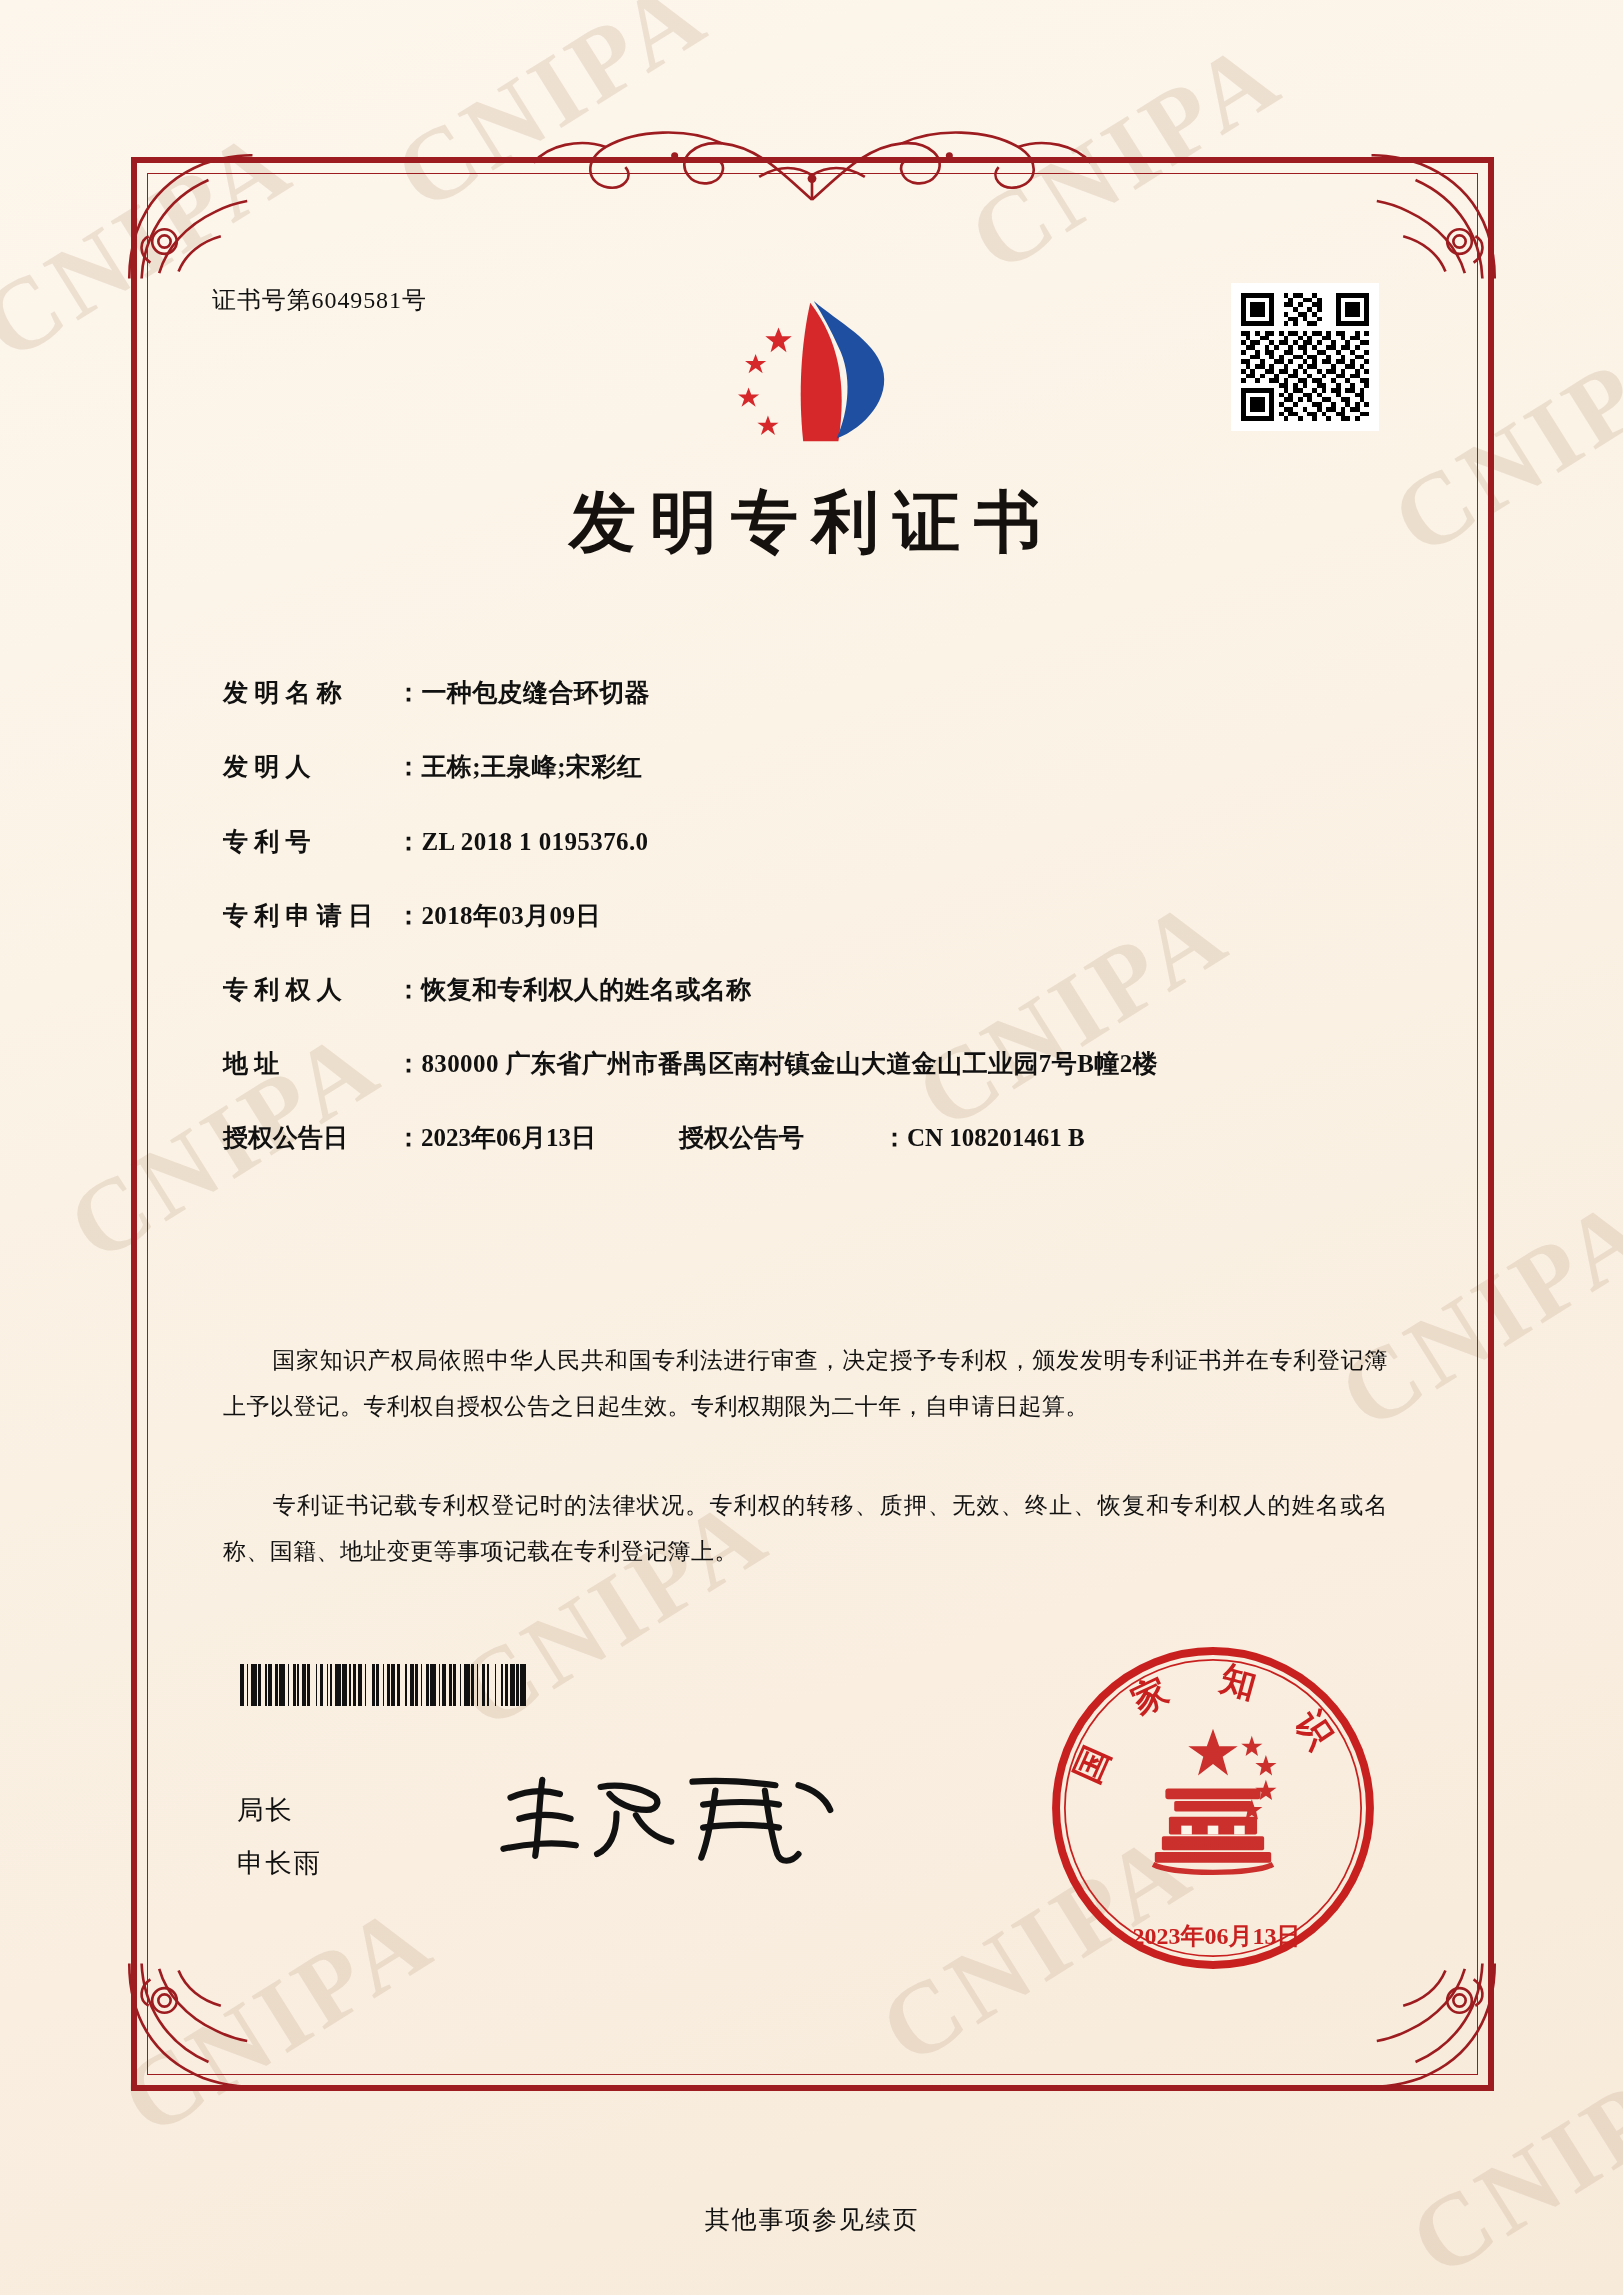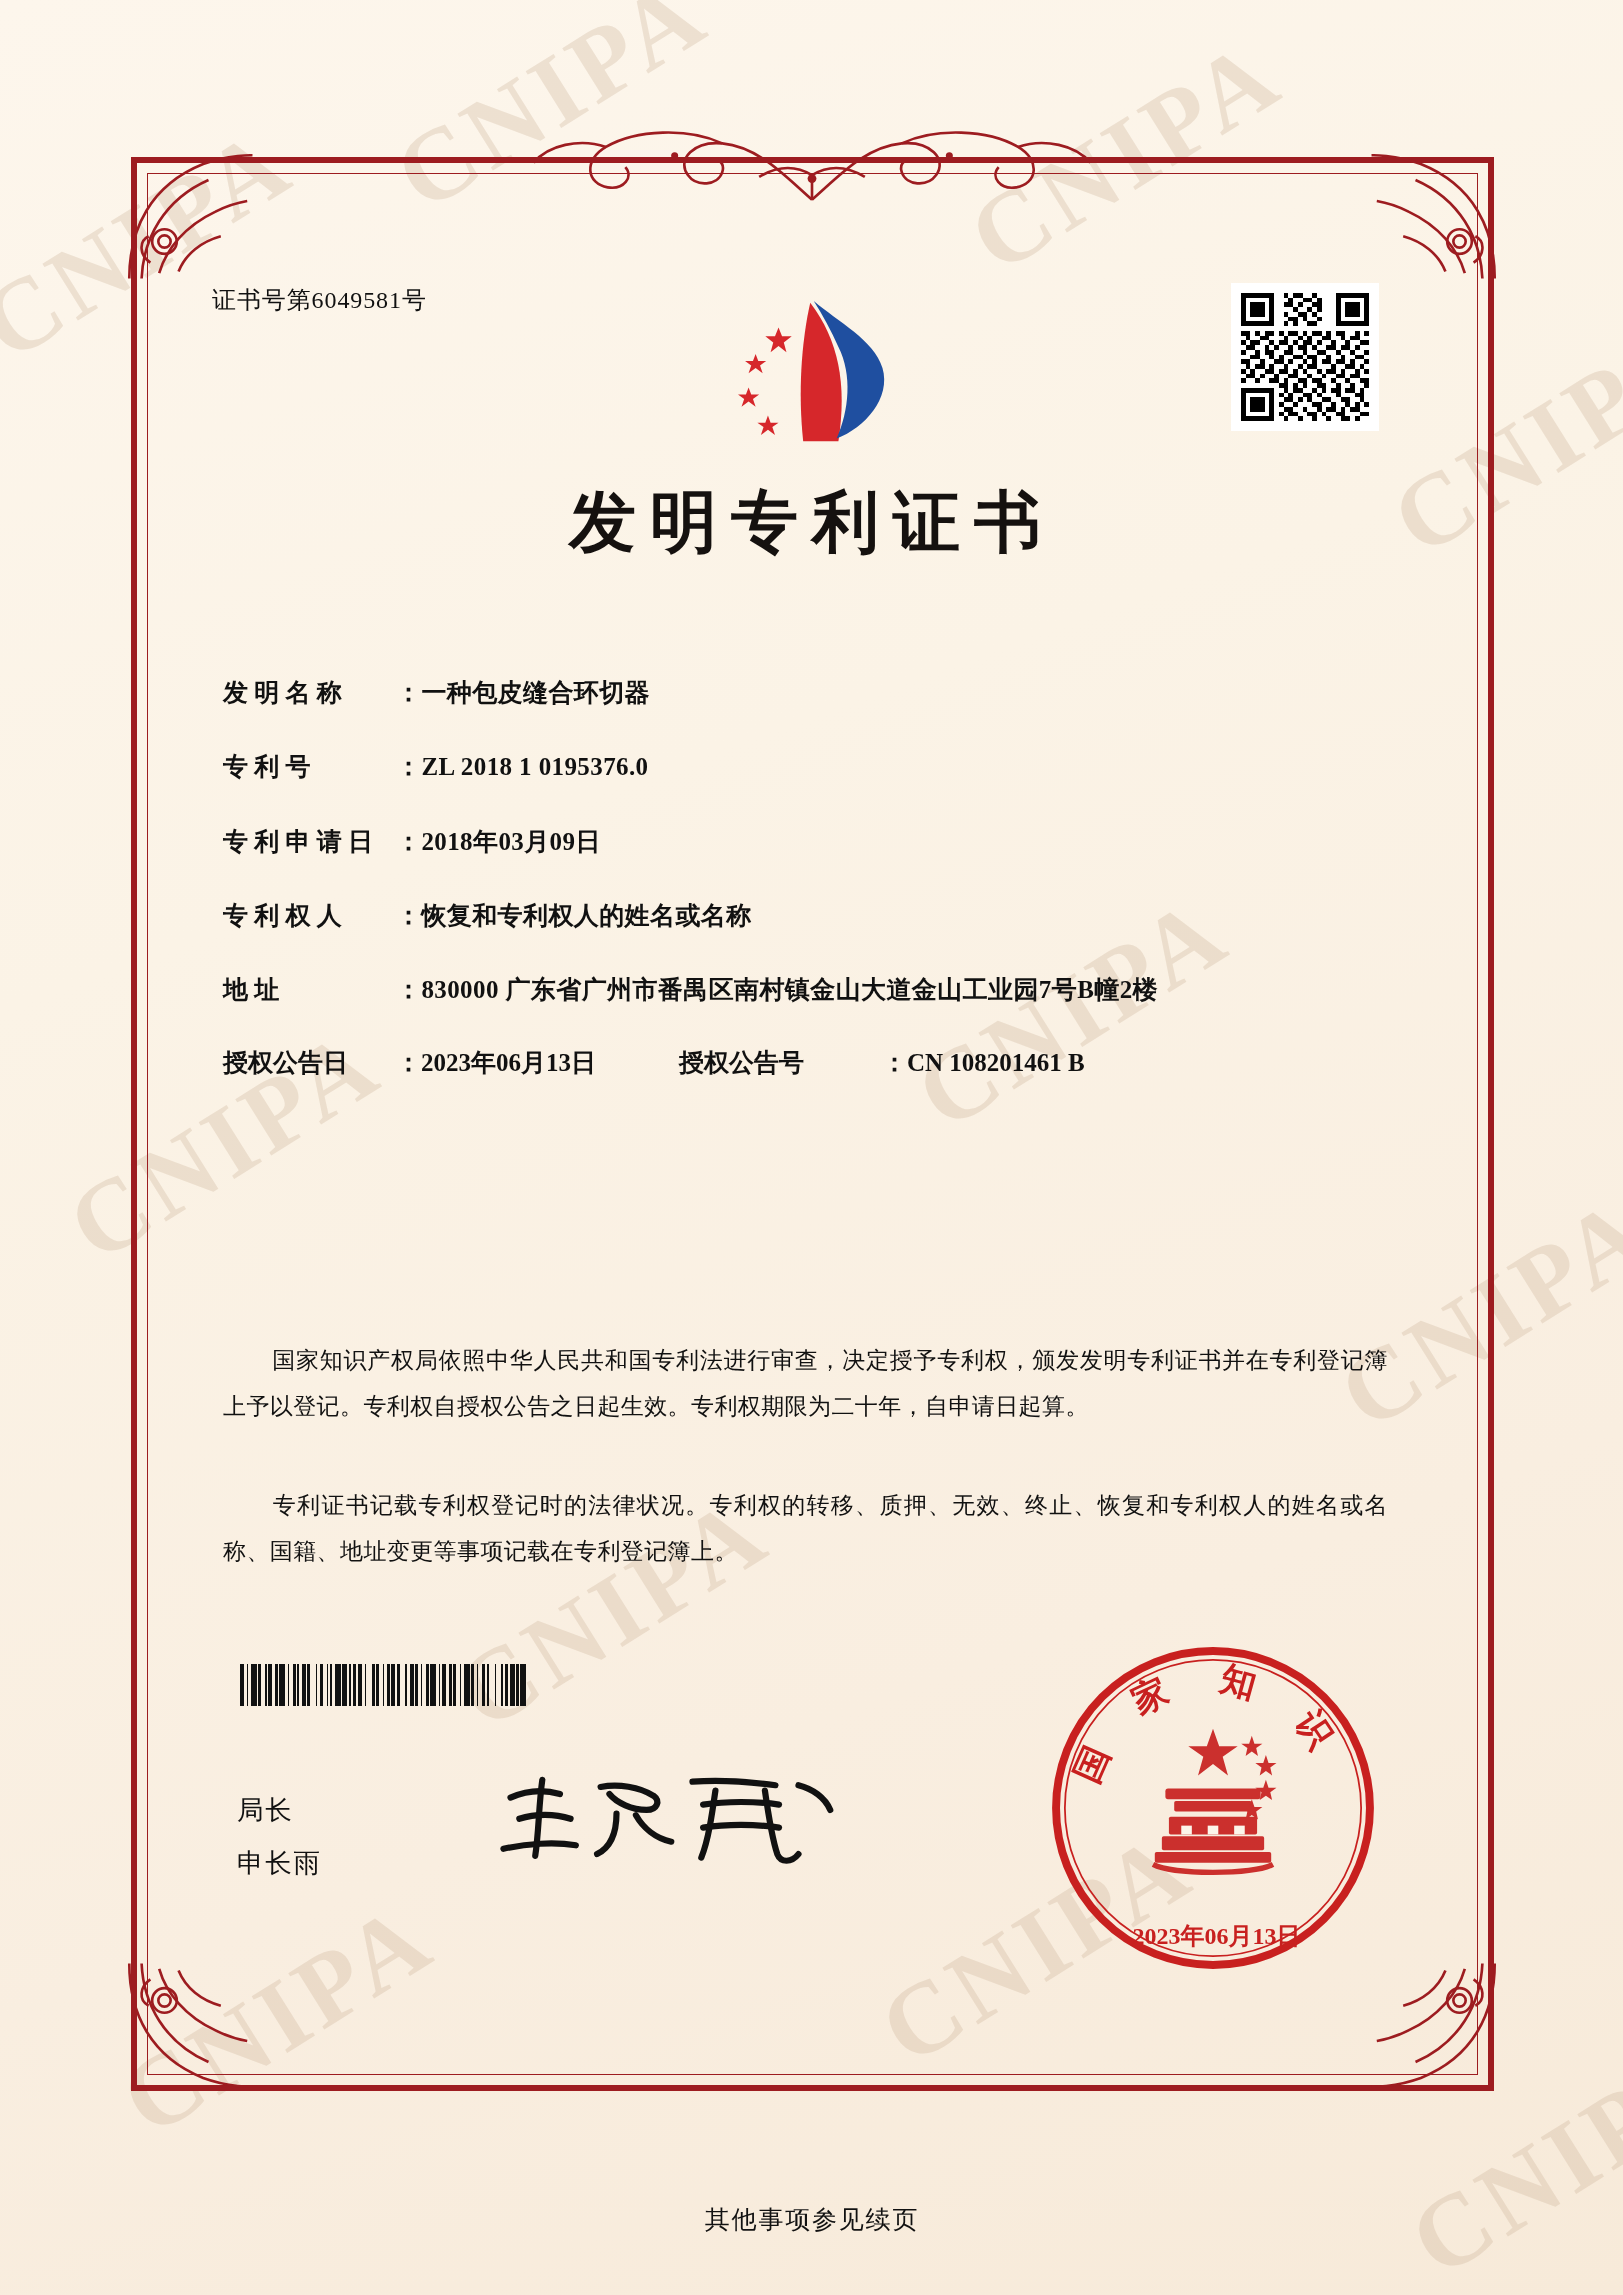--- a/index.html
+++ b/index.html
@@ -554,20 +554,24 @@
 
   <div class="title">发明专利证书</div>
 
   <div class="fields">
 
     <div class="field">
       <span class="lbl">发 明 名 称</span>
       <span class="val">：<span>一种包皮缝合环切器</span></span>
     </div>
 
+    <div class="field">
+      <span class="lbl">发 明 人</span>
+      <span class="val">：<span>王栋;王泉峰;宋彩红</span></span>
+    </div>
 
     <div class="field">
       <span class="lbl">专 利 号</span>
       <span class="val">：<span>ZL 2018 1 0195376.0</span></span>
     </div>
 
     <div class="field">
       <span class="lbl">专 利 申 请 日</span>
       <span class="val">：<span>2018年03月09日</span></span>
     </div>

